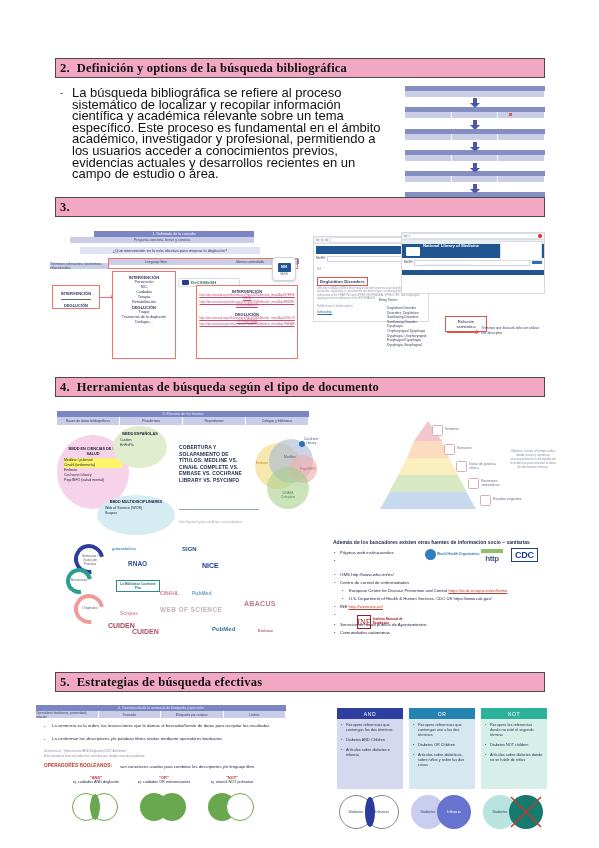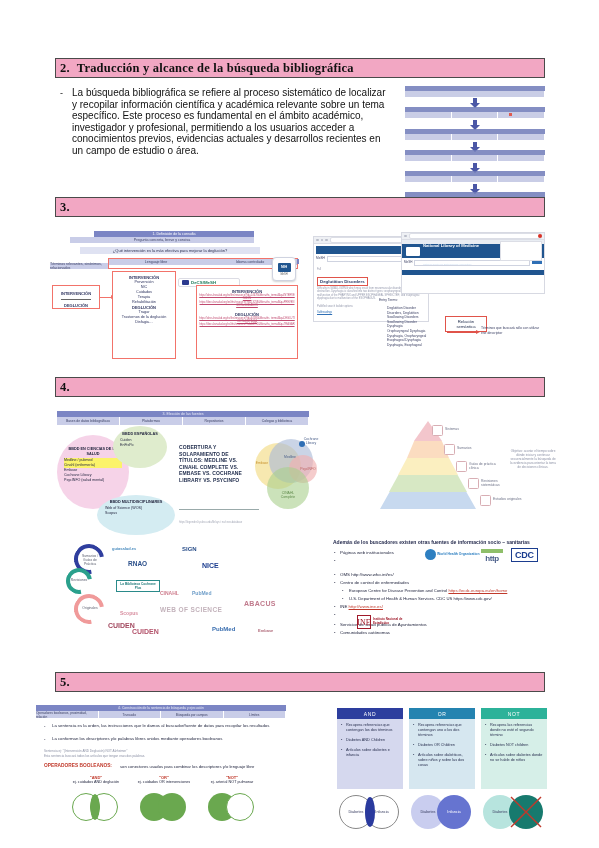--- a/index.html
+++ b/index.html
@@ -17,21 +17,21 @@
     background:#f2a7c3;border:1px solid #4a4a4a;
     box-sizing:border-box;
     display:flex;align-items:center;
     font-family:"Liberation Serif","DejaVu Serif",serif;
     font-weight:bold;font-size:12.5px;letter-spacing:.2px;color:#111;
   }
   .sec-head .num{padding:0 4px 0 4px;}
   .sec-head .ttl{padding-left:3px;}
 
   
-  .bodyblock{position:absolute;font-size:10px;line-height:11.6px;color:#111;}
+  .bodyblock{position:absolute;font-size:13px;line-height:11.6px;color:#111;}
   .bullet-dash{position:absolute;font-size:9px;color:#111;}
 
   
   .fc{position:absolute;left:405px;top:86px;width:140px;height:100px;}
   .fc-row{position:absolute;left:0;width:140px;}
   .fc-band{height:5px;background:#8e96c8;opacity:.85;}
   .fc-band.dark{background:#6f7ab8;}
   .fc-cells{display:flex;height:6px;}
   .fc-cells div{flex:1;background:#c9cde6;border-right:1px solid #fff;}
   .fc-arrow{position:absolute;left:68px;width:4px;height:7px;background:#4b57a6;}
@@ -163,21 +163,21 @@
   .vgrp .c{position:absolute;border-radius:50%;box-sizing:border-box;
      display:flex;align-items:center;justify-content:center;font-size:3.8px;}
 </style>
 </head>
 <body>
 
 <div class="page">
 
   <div class="sec-head" style="top:58px;">
     <span class="num">2.</span>
-    <span class="ttl">Traducción y alcance de la búsqueda bibliográfica</span>
+    <span class="ttl">Definición y options de la búsqueda bibliográfica</span>
   </div>
 
   <div class="bullet-dash" style="left:60px;top:88px;">-</div>
   <div class="bodyblock" style="left:72px;top:87px;width:318px;">La búsqueda bibliográfica se refiere al proceso sistemático de localizar y recopilar información científica y académica relevante sobre un tema específico. Este proceso es fundamental en el ámbito académico, investigador y profesional, permitiendo a los usuarios acceder a conocimientos previos, evidencias actuales y desarrollos recientes en un campo de estudio o área.</div>
 
   <div class="fc">
     <div class="fc-row" style="top:0;">
         <div class="fc-band dark"></div>
         <div class="fc-cells">
           <div></div>
@@ -348,20 +348,21 @@
       <div>Dysphagia, Esophageal</div>
     </div>
 
     <div class="relbox" style="left:132px;top:84px;width:34px;">Relación semántica</div>
     <div class="red-arrow" style="left:134px;top:100px;width:30px;"></div>
     <div style="position:absolute;left:168px;top:94px;width:62px;font-size:3.4px;color:#3a3f63;line-height:4.6px;">Términos que buscará sólo con utilizar ese descriptor</div>
   </div>
 
   <div class="sec-head" style="top:377px;">
     <span class="num">4.</span>
+    <span class="ttl">Herramientas de búsqueda según el tipo de documento</span>
   </div>
 
   <div class="s4l">
     <div class="s4-hdr">
       <div class="t">3. Elección de las fuentes</div>
       <div class="cells">
         <div>Bases de datos bibliográficas</div>
         <div>Plataformas</div>
         <div>Repositorios</div>
         <div>Colegas y biblioteca</div>
@@ -495,20 +496,21 @@
       <div class="tx">CDC</div>
     </div>
     <div class="ine" style="left:24px;top:76px;">
       <span class="sq">INE</span>
       <span class="tx" style="width:34px;">Instituto Nacional de Estadística</span>
     </div>
   </div>
 
   <div class="sec-head" style="top:672px;">
     <span class="num">5.</span>
+    <span class="ttl">Estrategias de búsqueda efectivas</span>
   </div>
 
   <div class="s5l">
     <div class="s5-hdr" style="left:6px;">
       <div class="t">4. Construcción de la sentencia de búsqueda y ejecución</div>
       <div class="cells">
         <div>Operadores booleanos, proximidad, relación</div>
         <div>Truncado</div>
         <div>Búsqueda por campos</div>
         <div>Límites</div>

